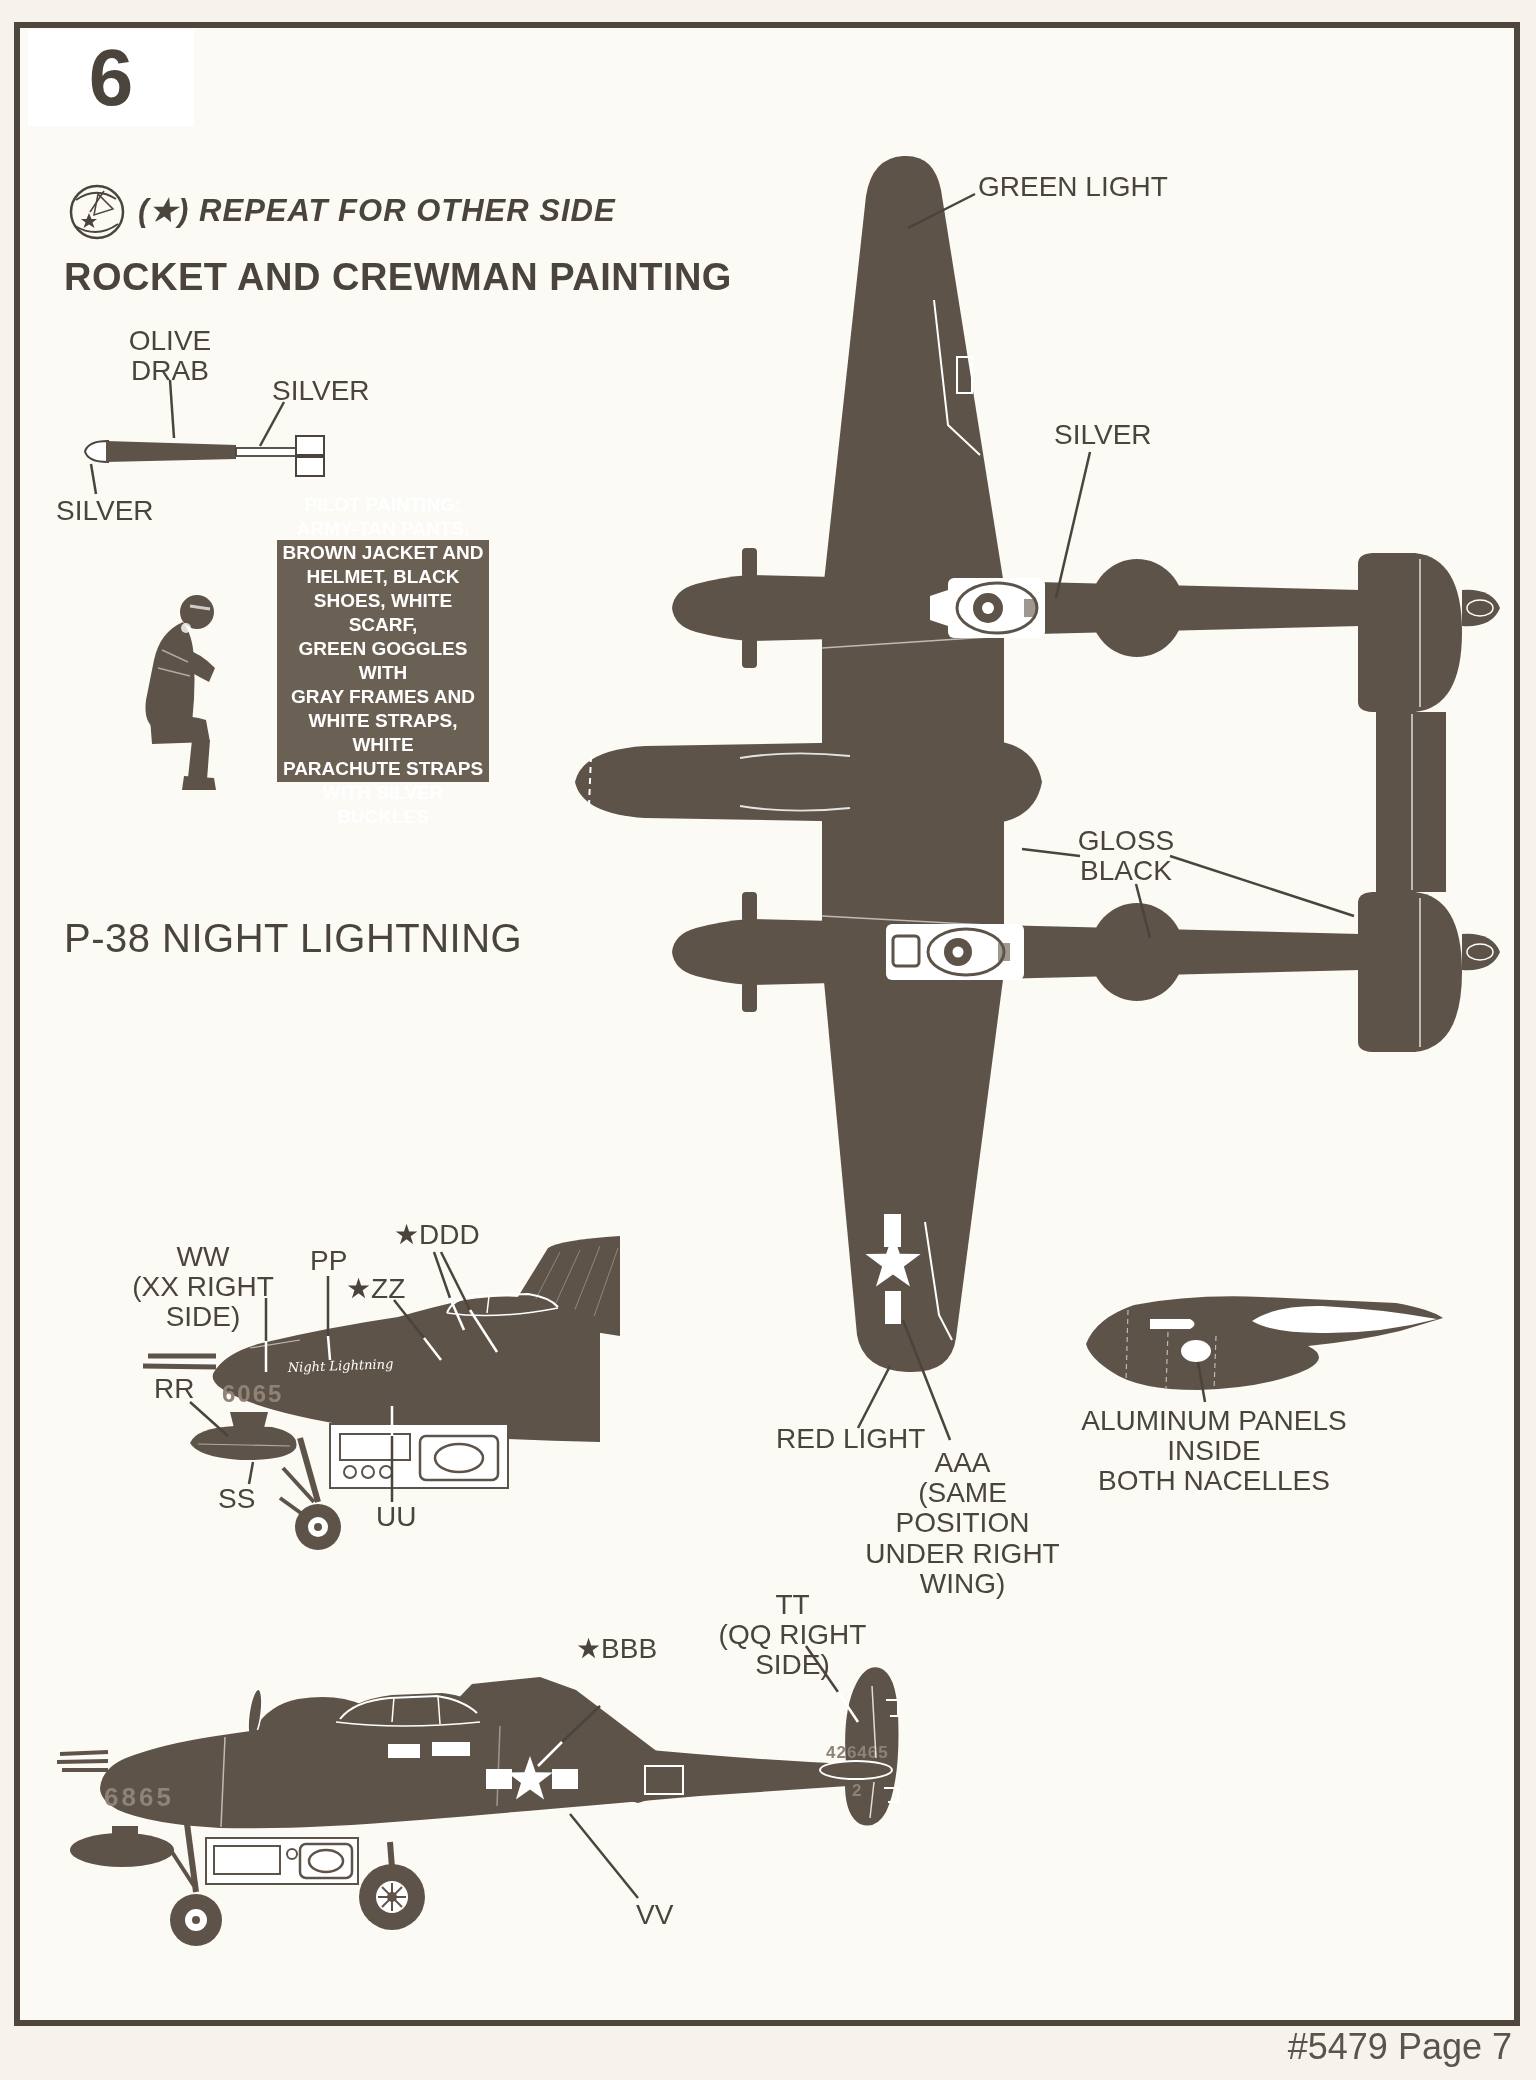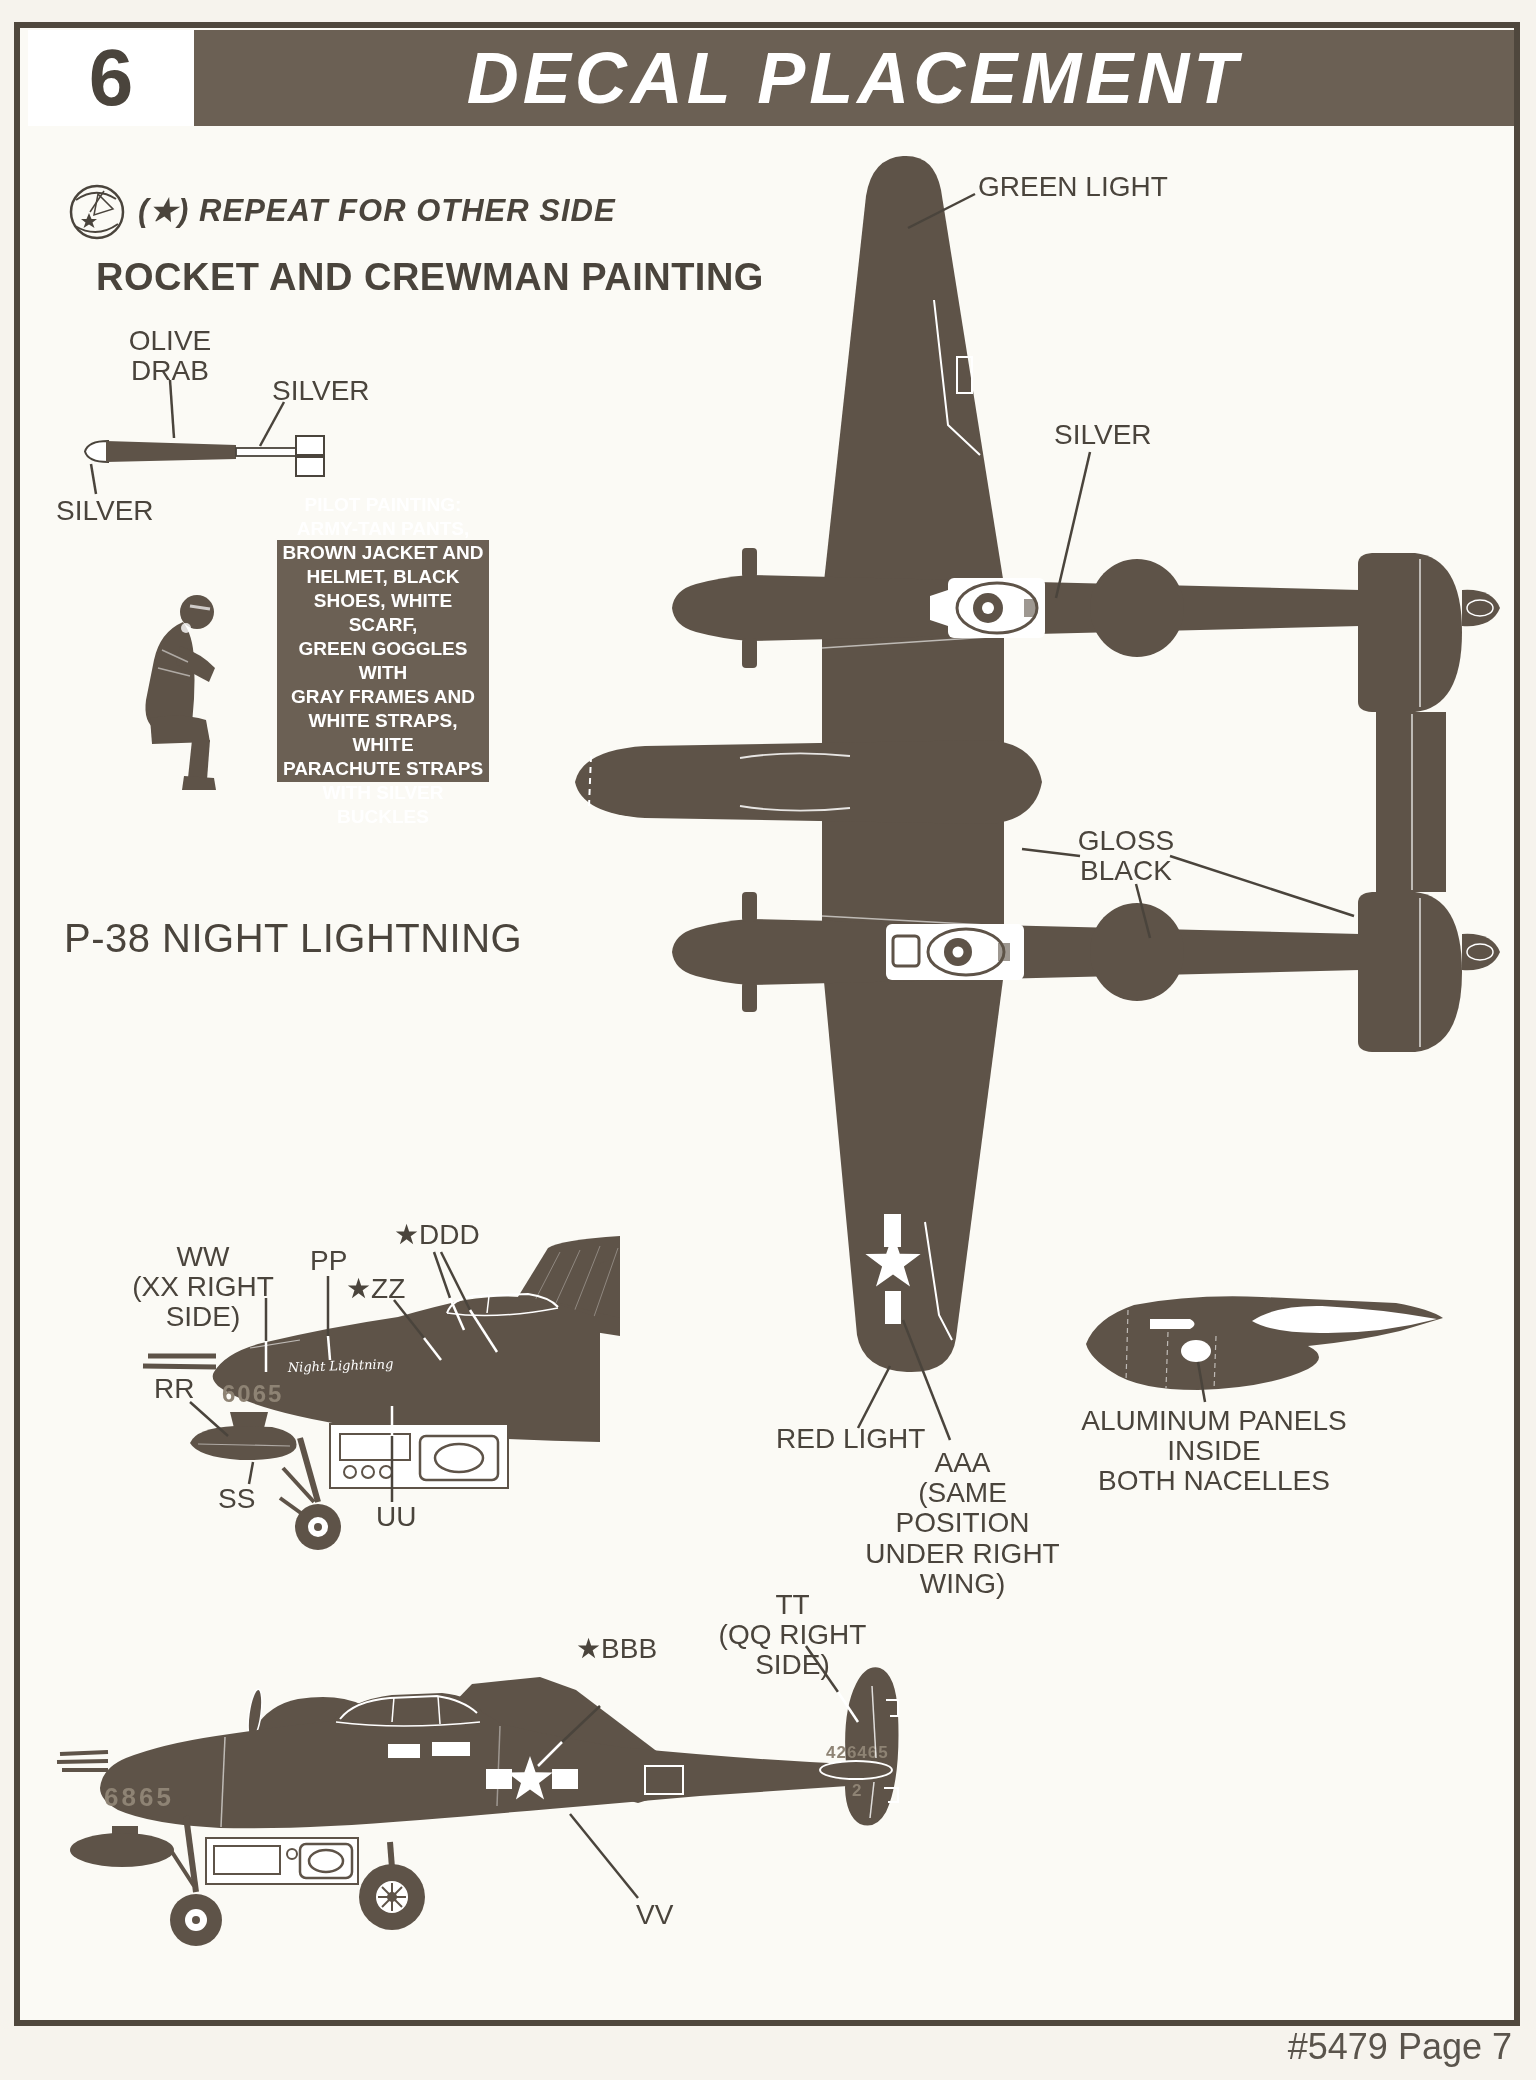--- a/index.html
+++ b/index.html
@@ -10,44 +10,41 @@
   
   #stepbox{position:absolute;left:28px;top:30px;width:166px;height:96px;background:#ffffff;
            display:flex;align-items:center;justify-content:center;z-index:3;}
   #stepbox .num{font-size:80px;font-weight:bold;color:#4A443C;line-height:1;}
   #titlebar{position:absolute;left:194px;top:30px;width:1320px;height:96px;background:#6B6054;
             display:flex;align-items:center;justify-content:center;z-index:2;}
   #titlebar .t{font-size:72px;font-weight:bold;font-style:italic;color:#ffffff;letter-spacing:4px;}
   
   .lbl{position:absolute;white-space:pre-line;font-size:28px;line-height:1.08;color:#4A443C;}
   .ctr{text-align:center;}
-  .bold{font-weight:bold;margin-left:32px;}
+  .bold{font-weight:bold;}
   #repeat-line{position:absolute;left:138px;top:192px;font-size:31px;font-weight:bold;
                font-style:italic;color:#4A443C;letter-spacing:1px;}
   #rocket-heading{position:absolute;left:64px;top:256px;font-size:38px;font-weight:bold;letter-spacing:.5px;}
   #p38-heading{position:absolute;left:64px;top:916px;font-size:40px;font-weight:normal;letter-spacing:.5px;}
   #pilot-box{position:absolute;left:277px;top:540px;width:212px;height:242px;background:#6B6054;
              display:flex;align-items:center;justify-content:center;}
   #pilot-box .txt{color:#ffffff;font-weight:bold;font-size:19px;line-height:24px;text-align:center;white-space:pre-line;}
   #footer{position:absolute;left:1040px;top:2026px;width:472px;text-align:right;font-size:36px;color:#5a544c;}
   svg{position:absolute;left:0;top:0;}
   .ldr{stroke:#4A443C;stroke-width:2.5;fill:none;}
   .wldr{stroke:#ffffff;stroke-width:2.5;fill:none;}
   .ac{fill:#5E5348;}
   .wln{stroke:#ffffff;fill:none;}
 </style>
 </head>
 <body>
 
 <div id="page">
   <div id="frame"></div>
 
-  <div id="titlebar">
-    <span class="t">DECAL PLACEMENT</span>
-  </div>
   <div id="stepbox">
     <span class="num">6</span>
   </div>
 
   <svg width="1536" height="2080" viewBox="0 0 1536 2080">
 
     <g>
       <circle cx="97" cy="212" r="26" fill="none" stroke="#4A443C" stroke-width="2.5"></circle>
       <path d="M76 200 Q96 186 116 199" stroke="#4A443C" stroke-width="2" fill="none"></path>
       <path d="M75 226 Q97 239 118 224" stroke="#4A443C" stroke-width="2" fill="none"></path>

